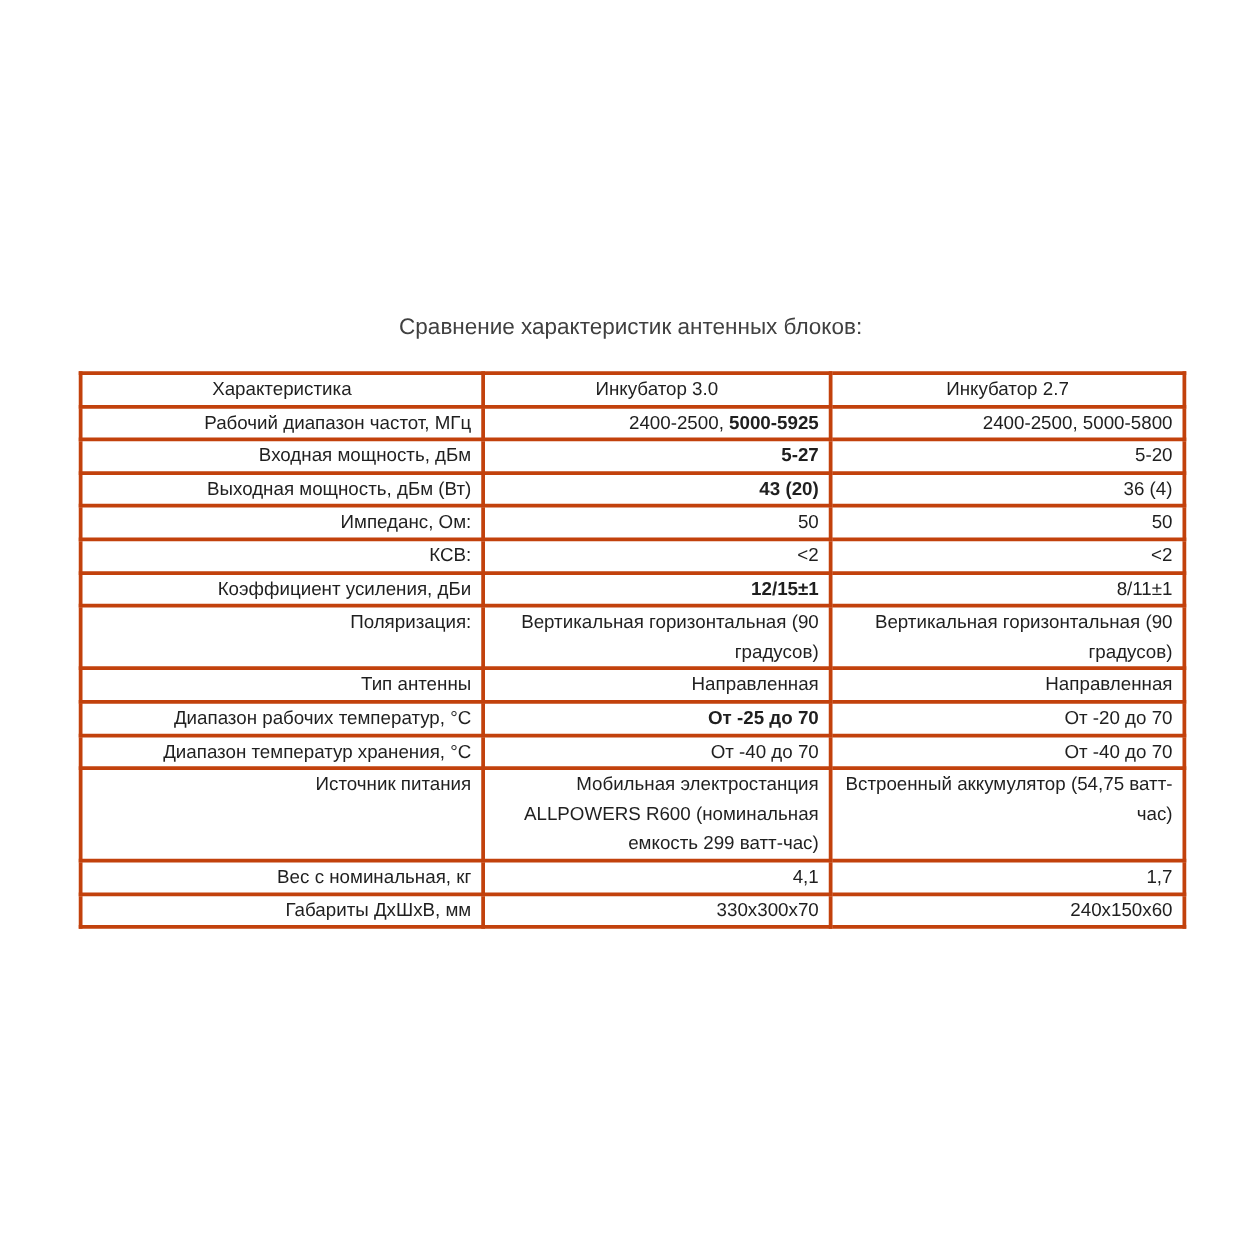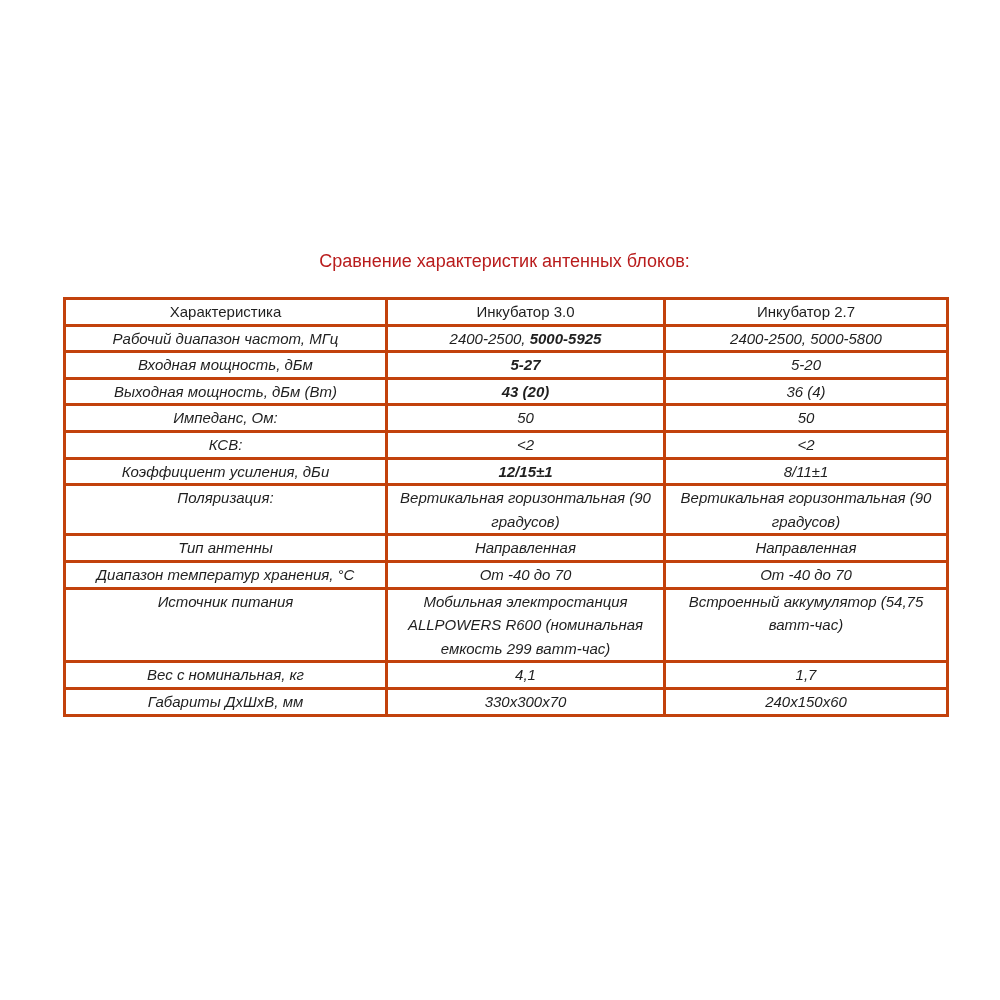--- a/index.html
+++ b/index.html
@@ -19,21 +19,21 @@
     overflow: hidden;
   }
   .doc-title {
     position: absolute;
     left: 63px;
     top: 249px;
     width: 883px;
     text-align: center;
     font-size: 18px;
     line-height: 24px;
-    color: #b91c1c;
+    color: #404040;
   }
   table.comparison {
     position: absolute;
     left: 63px;
     top: 297px;
     width: 883px;
     border-collapse: collapse;
     table-layout: fixed;
   }
   .comparison th,
@@ -45,22 +45,21 @@
     height: 23.6px;
     line-height: 23.6px;
     vertical-align: top;
     overflow: hidden;
     color: #1f1f1f;
   }
   .comparison th {
     text-align: center;
   }
   .comparison td {
-    text-align: center;
-    font-style: italic;
+    text-align: right;
   }
   .comparison .b {
     font-weight: 700;
   }
 </style>
 </head>
 <body>
 
 <div class="page">
 
@@ -114,20 +113,25 @@
           <td><span>Поляризация:</span></td>
           <td><span>Вертикальная горизонтальная (90 градусов)</span></td>
           <td><span>Вертикальная горизонтальная (90 градусов)</span></td>
         </tr>
         <tr>
           <td><span>Тип антенны</span></td>
           <td><span>Направленная</span></td>
           <td><span>Направленная</span></td>
         </tr>
         <tr>
+          <td><span>Диапазон рабочих температур, °С</span></td>
+          <td><span class="b">От -25 до 70</span></td>
+          <td><span>От -20 до 70</span></td>
+        </tr>
+        <tr>
           <td><span>Диапазон температур хранения, °С</span></td>
           <td><span>От -40 до 70</span></td>
           <td><span>От -40 до 70</span></td>
         </tr>
         <tr>
           <td><span>Источник питания</span></td>
           <td><span>Мобильная электростанция ALLPOWERS R600 (номинальная емкость 299 ватт-час)</span></td>
           <td><span>Встроенный аккумулятор (54,75 ватт-час)</span></td>
         </tr>
         <tr>

